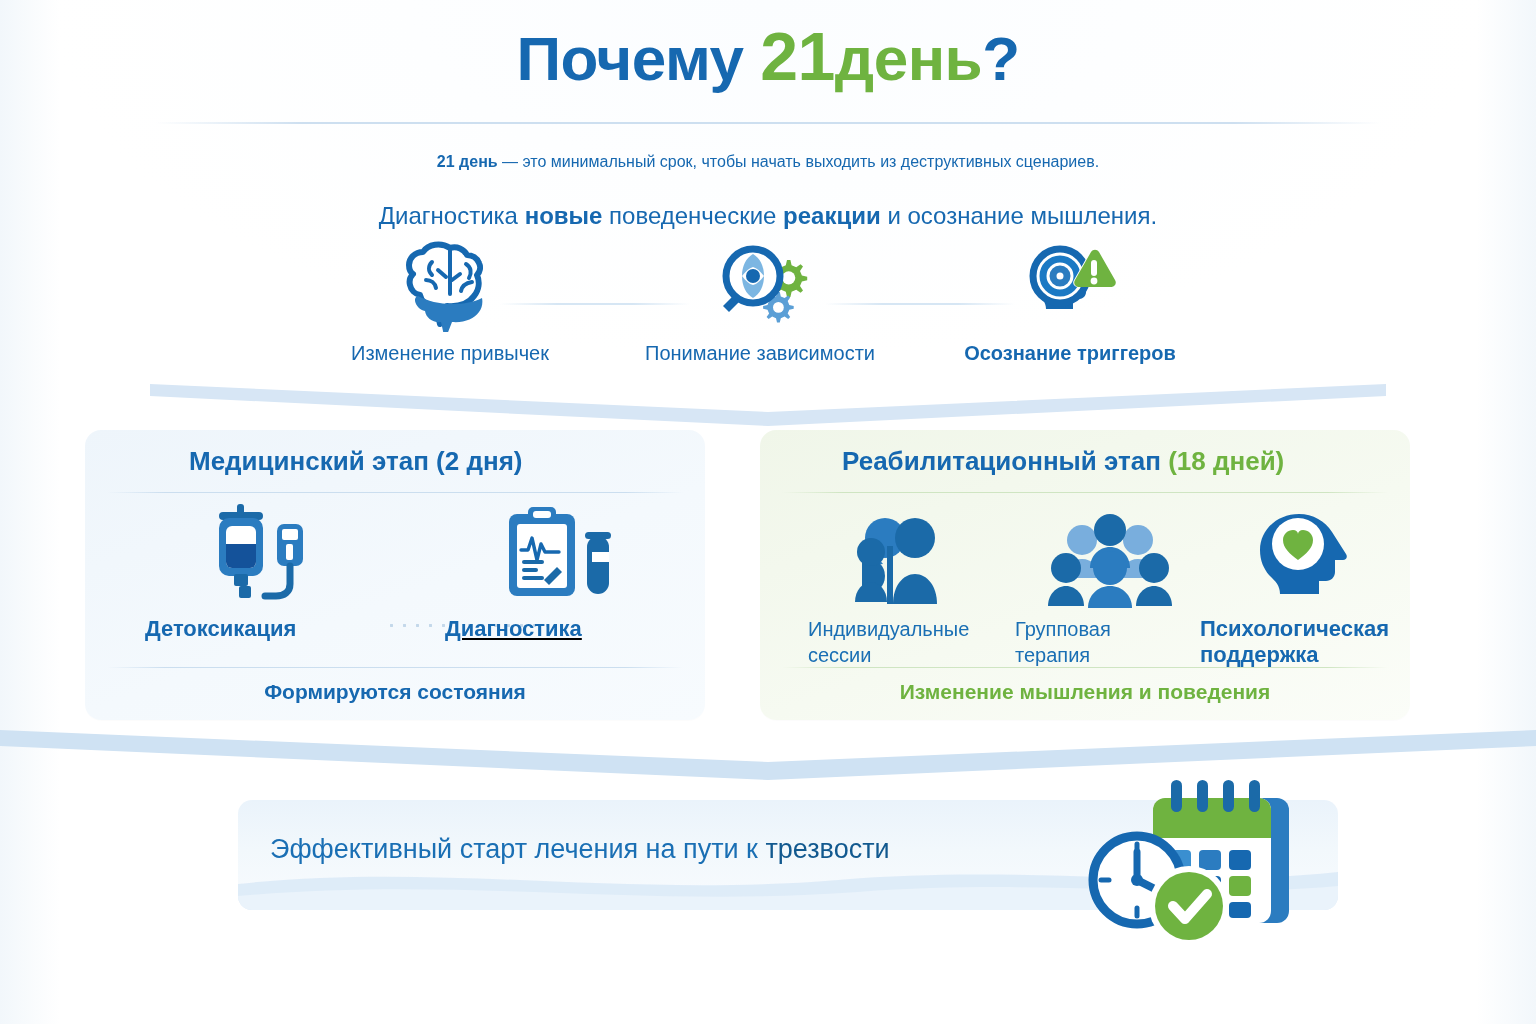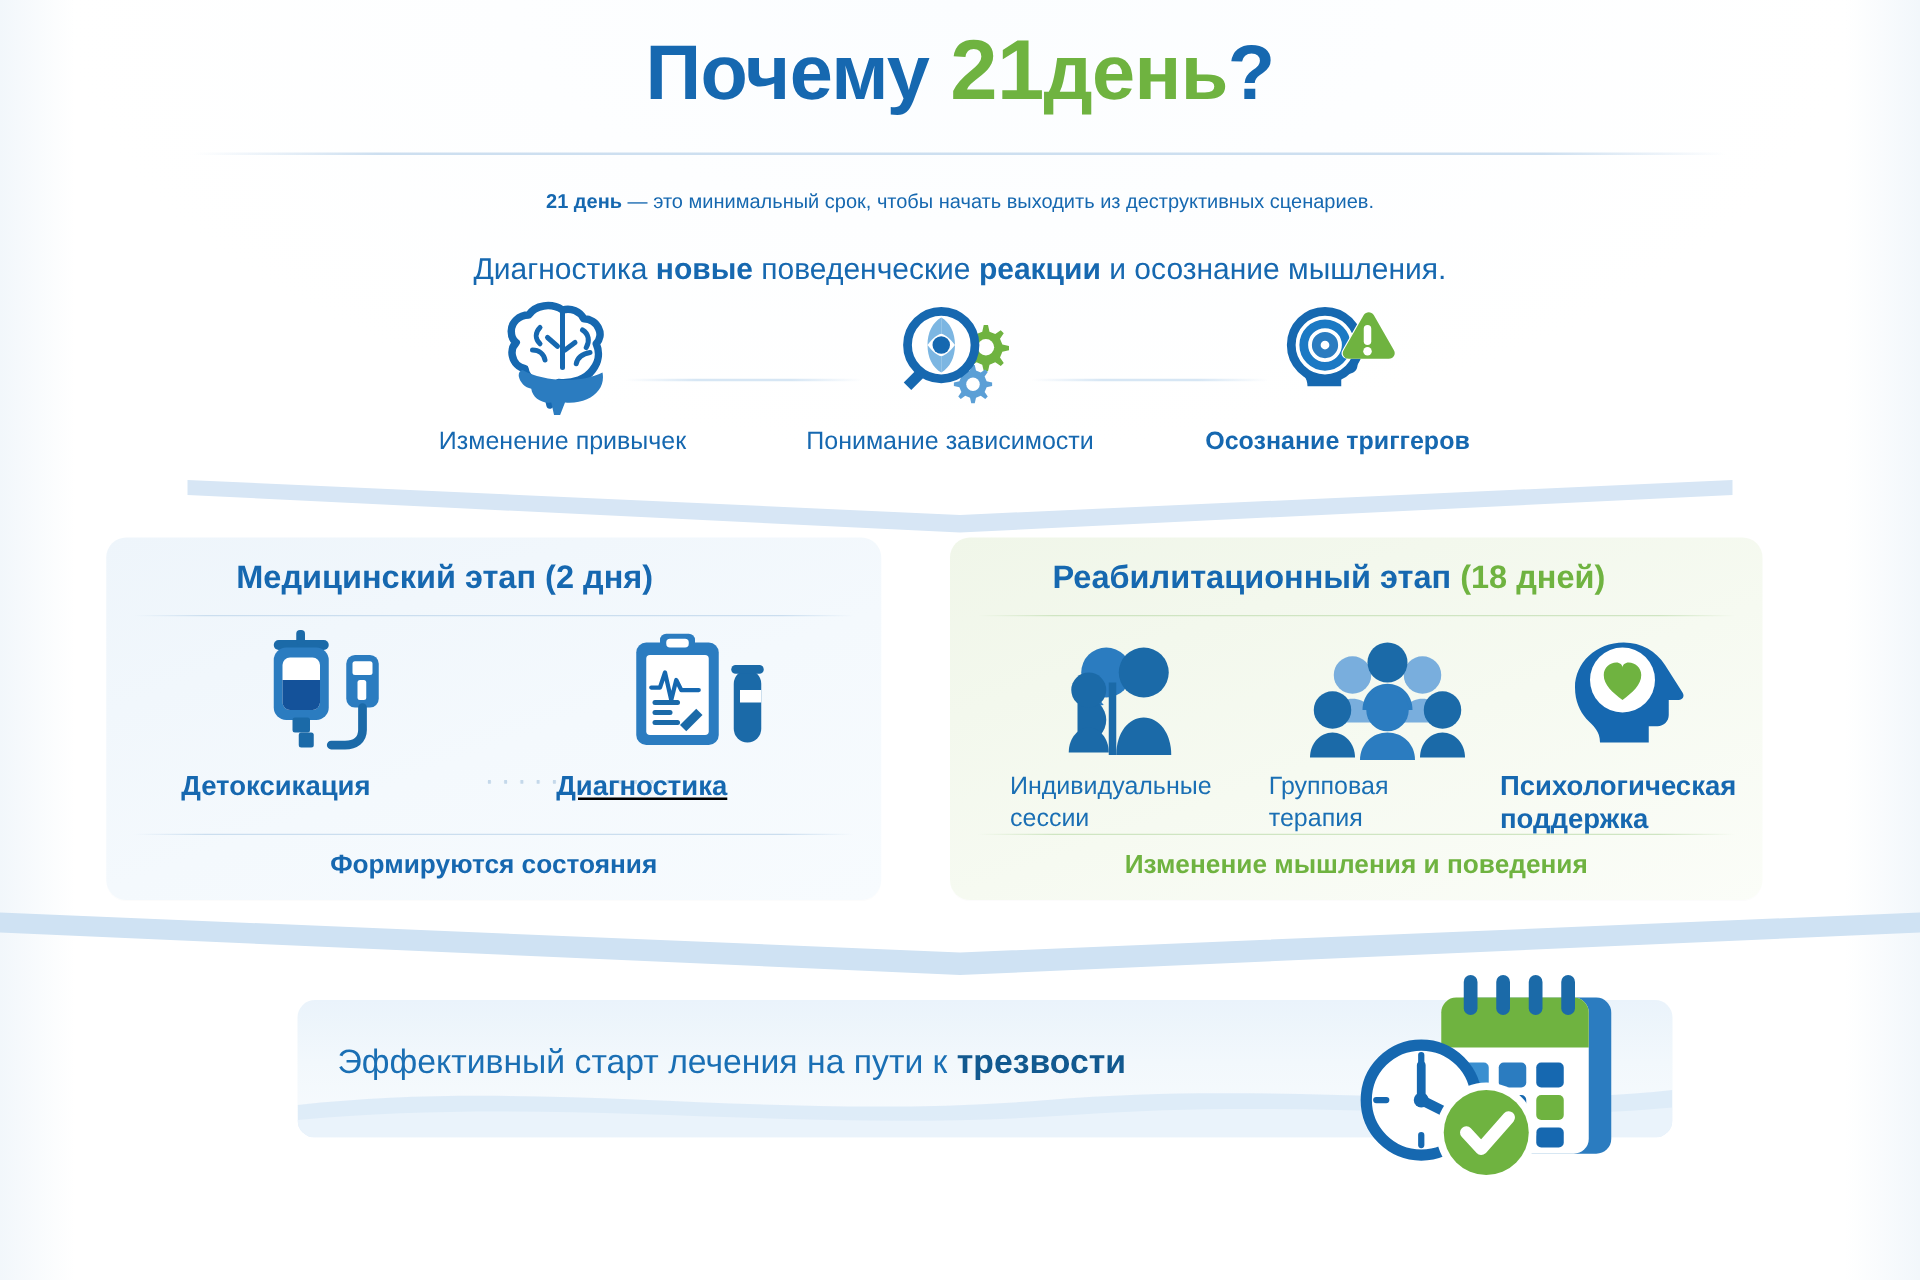--- a/index.html
+++ b/index.html
@@ -121,21 +121,21 @@
   
   .banner{
     position:absolute;left:238px;top:800px;width:1100px;height:110px;border-radius:14px;
     background:linear-gradient(180deg,#eaf3fb 0%,#f2f8fc 45%,#f8fbfe 100%);
     overflow:hidden;
   }
   .banner .wave{position:absolute;left:0;bottom:0;width:1100px;height:60px;}
   .banner .btxt{
     position:absolute;left:32px;top:34px;font-size:27px;color:#1a6fb4;white-space:nowrap;
   }
-  .banner .btxt b{font-weight:700;color:#12598f;text-align:right;}
+  .banner .btxt b{font-weight:400;color:#12598f;text-align:right;}
   .cal{position:absolute;left:1075px;top:768px;width:250px;height:190px;}
 </style>
 </head>
 <body>
 
 <div class="stage">
   <div class="edge-l"></div>
   <div class="edge-r"></div>
 
   <div class="title">

